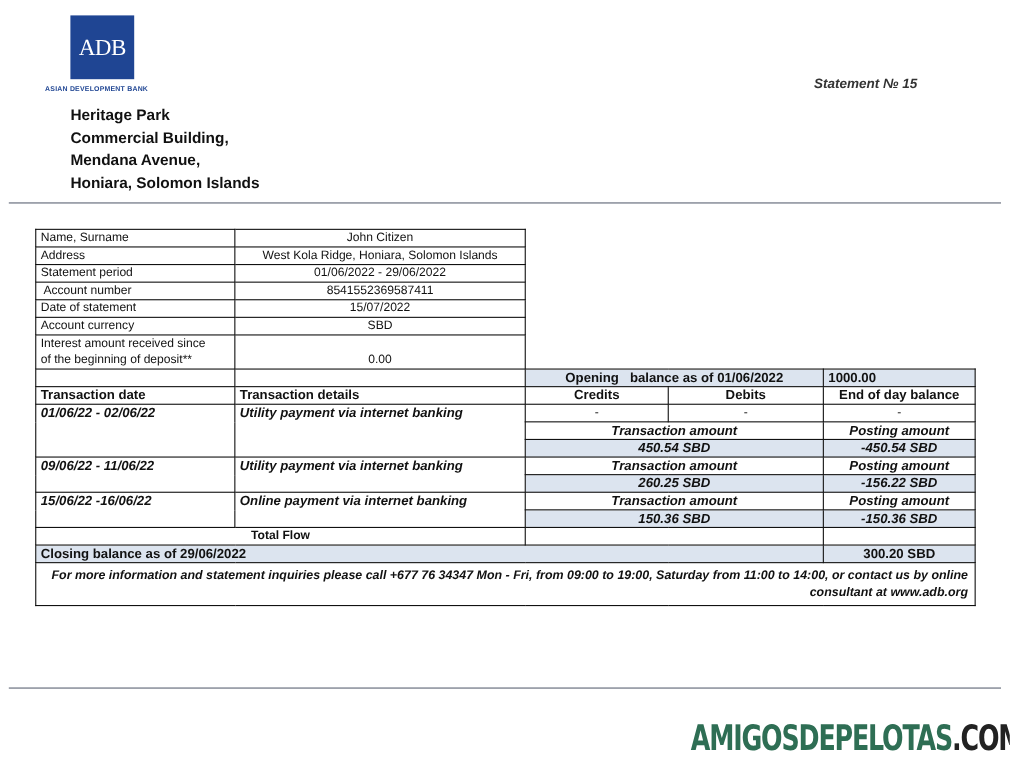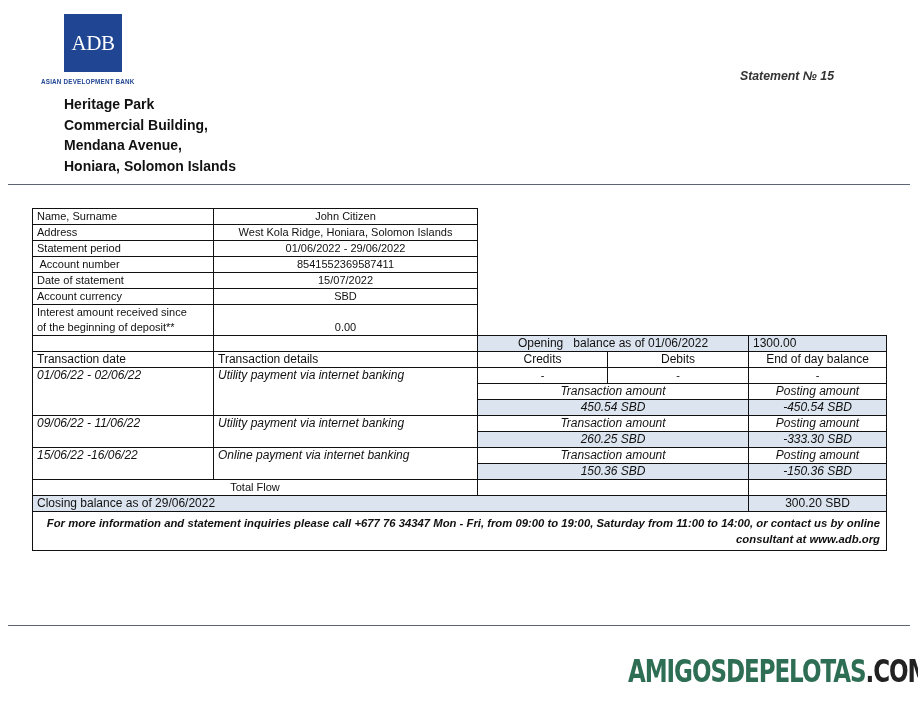--- a/index.html
+++ b/index.html
@@ -8,21 +8,21 @@
   .logo-text{color:#fff;font-family:"Liberation Serif",serif;font-size:21px;letter-spacing:-0.5px;text-align:right;}
   .logo-caption{position:absolute;left:41px;top:78px;font-size:6.3px;font-weight:bold;color:#1f4593;letter-spacing:0.2px;}
   .address{position:absolute;left:40px;top:94px;font-size:14px;font-weight:bold;line-height:20.5px;margin-left:24px;}
   .gen{position:absolute;right:84px;top:67px;text-align:right;font-size:12.3px;font-style:italic;font-weight:bold;color:#333;line-height:18px;}
   .hr{position:absolute;left:8px;width:902px;height:1px;background:#5d6474;}
   .hr.top{top:184px;}
   .hr.bottom{top:625px;}
   table.main{position:absolute;left:32px;top:208px;border-collapse:collapse;font-size:11px;table-layout:fixed;}
   table.main td{border:1px solid #111;padding:0 4px;height:15px;line-height:15px;white-space:nowrap;overflow:hidden;}
   .c{text-align:center;margin-top:14px;}
-  .b{font-weight:normal;}
+  .b{font-weight:bold;}
   .i{font-style:italic;}
   .bl{background:#dce4ef;}
   .nb{border:none !important;}
   .v{vertical-align:top;}
   .bal{font-size:12px;}
   .footer-note{font-size:11.3px;font-style:italic;font-weight:bold;text-align:right;white-space:normal !important;line-height:16px !important;padding:3px 6px !important;}
   .watermark{position:absolute;left:628px;top:652px;font-family:"DejaVu Sans",sans-serif;font-weight:bold;font-size:32px;letter-spacing:-1.5px;transform:scaleX(0.72);transform-origin:left top;}
   .wm-main{color:#2e6e54;}
   .wm-tld{color:#222;}
 </style>
@@ -91,21 +91,21 @@
       <div>Interest amount received since</div>
       <div>of the beginning of deposit**</div>
     </td>
     <td class="c" style="vertical-align:bottom">0.00</td>
     <td colspan="3" class="nb"></td>
   </tr>
   <tr>
     <td></td>
     <td></td>
     <td colspan="2" class="c b bl bal" style="white-space:pre">Opening   balance as of 01/06/2022</td>
-    <td class="b bl bal">1300.00</td>
+    <td class="b bl bal">1000.00</td>
   </tr>
   <tr>
     <td class="b bal">Transaction date</td>
     <td class="b bal">Transaction details</td>
     <td class="c b bal">Credits</td>
     <td class="c b bal">Debits</td>
     <td class="c b bal">End of day balance</td>
   </tr>
 
   <tr>
@@ -125,21 +125,21 @@
   </tr>
 
   <tr>
     <td rowspan="2" class="b i v bal">09/06/22 - 11/06/22</td>
     <td rowspan="2" class="b i v bal">Utility payment via internet banking</td>
     <td colspan="2" class="c b i bal">Transaction amount</td>
     <td class="c b i bal">Posting amount</td>
   </tr>
   <tr>
     <td colspan="2" class="c b i bl bal">260.25 SBD</td>
-    <td class="c b i bl bal">-333.30 SBD</td>
+    <td class="c b i bl bal">-156.22 SBD</td>
   </tr>
 
   <tr>
     <td rowspan="2" class="b i v bal">15/06/22 -16/06/22</td>
     <td rowspan="2" class="b i v bal">Online payment via internet banking</td>
     <td colspan="2" class="c b i bal">Transaction amount</td>
     <td class="c b i bal">Posting amount</td>
   </tr>
   <tr>
     <td colspan="2" class="c b i bl bal">150.36 SBD</td>

